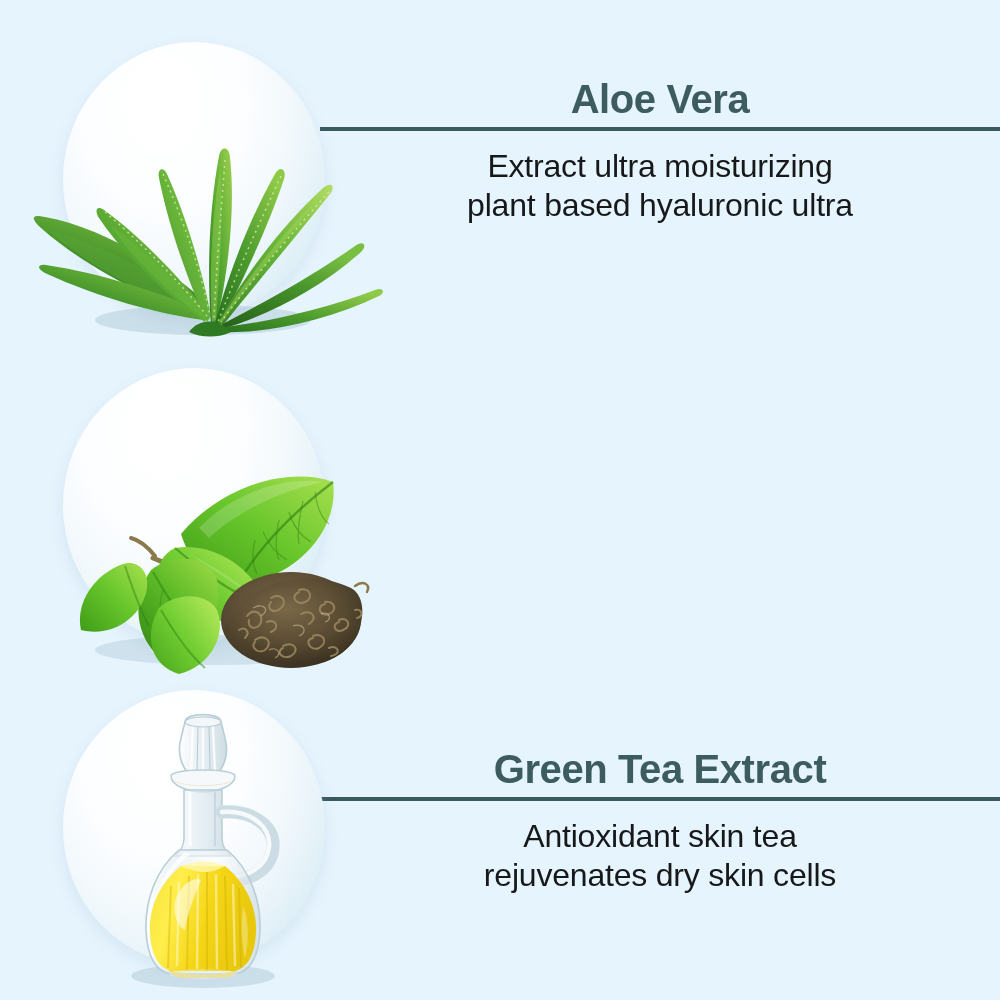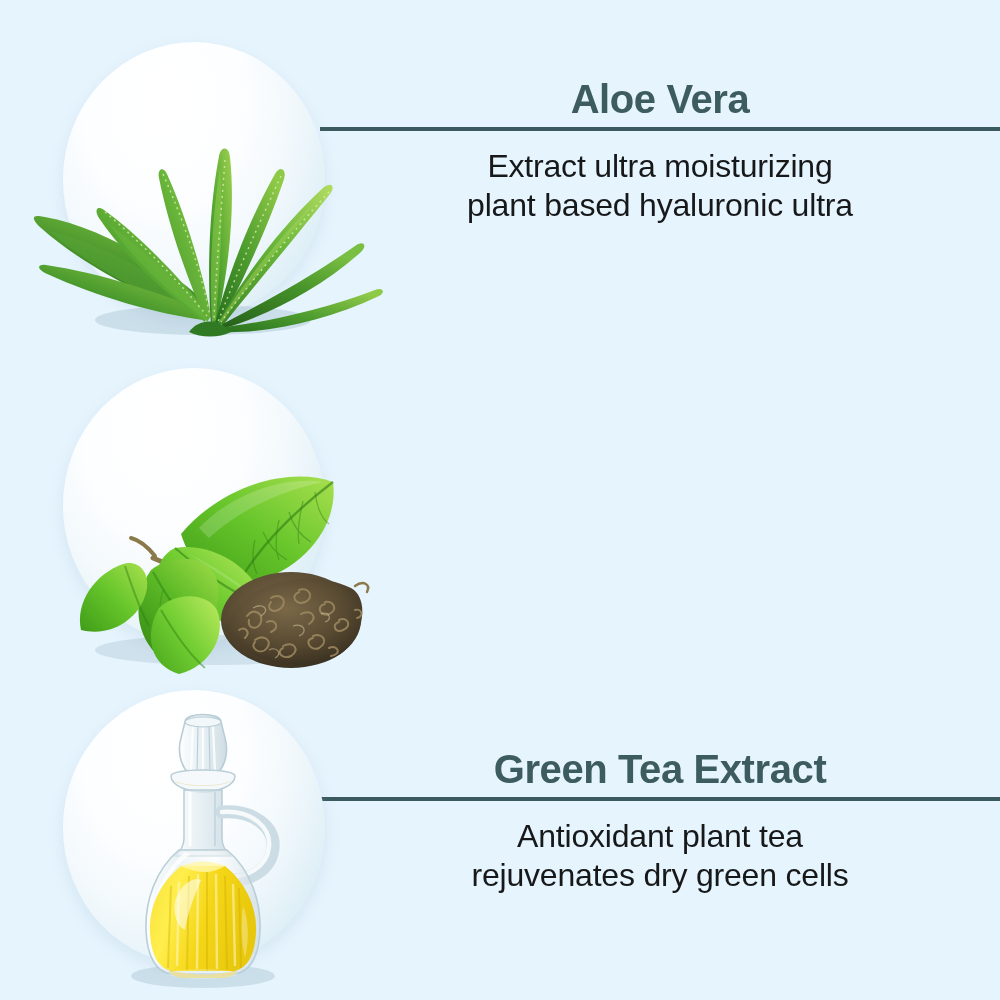--- a/index.html
+++ b/index.html
@@ -245,22 +245,22 @@
         <path d="M266 292 c8 -4 14 4 6 8"></path>
       </g>
       <path d="M352 228 c8 -6 16 -2 12 6" stroke="#8a7a4a" stroke-width="2.4" fill="none" stroke-linecap="round"></path>
     </svg>
   </div>
 
   <div class="textcol" id="textcol-1">
     <div class="heading">Green Tea Extract</div>
     <div class="rule"></div>
     <div class="blurb">
-      <span>Antioxidant plant tea</span>
-      <span>rejuvenates dry green cells</span>
+      <span>Antioxidant skin tea</span>
+      <span>rejuvenates dry skin cells</span>
     </div>
   </div>
 </div>
 
 <div class="panel" id="panel-2">
 
   <div class="medallion" id="medallion-2">
     <svg class="art" viewBox="0 0 400 330">
       <defs>
         <linearGradient id="oilG" x1="0" y1="0" x2="1" y2="0.3">

